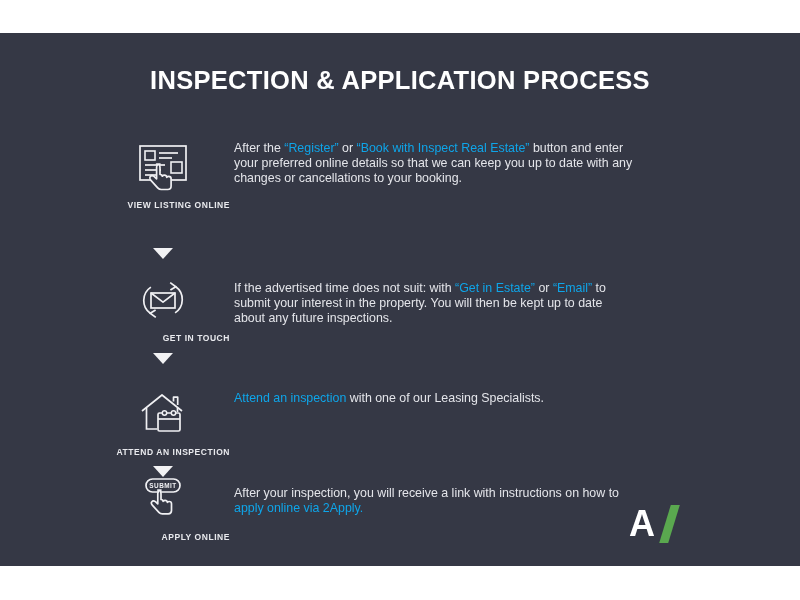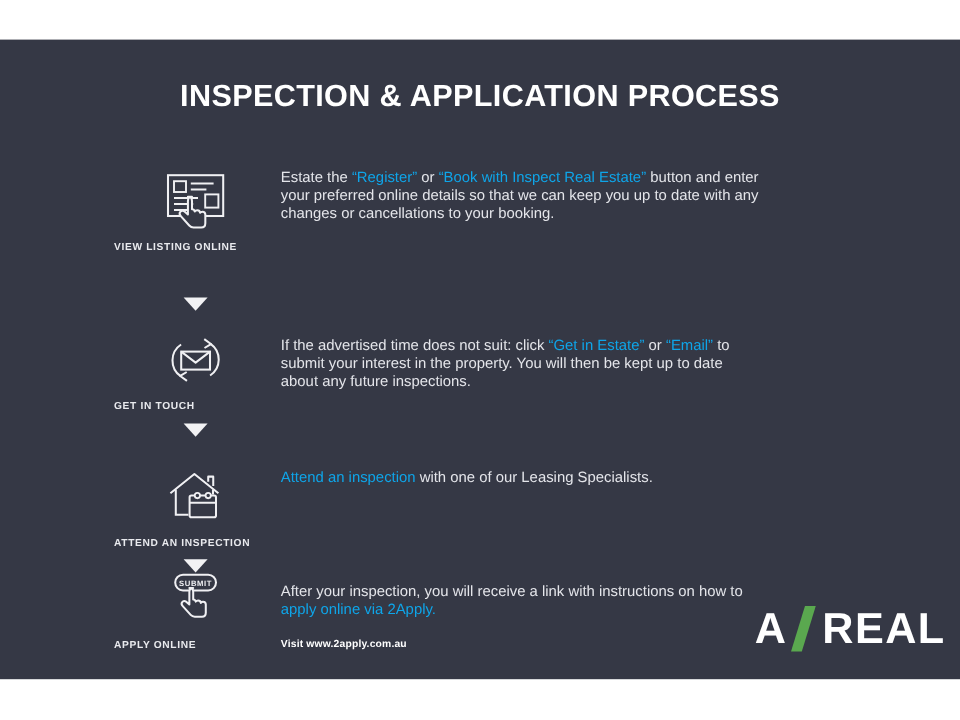--- a/index.html
+++ b/index.html
@@ -46,21 +46,21 @@
   .step {
     position: relative;
     width: 800px;
   }
 
   .step-left {
     position: absolute;
     left: 95px;
     top: 0;
     width: 135px;
-    text-align: left;
+    text-align: right;
   }
 
   .icon-box {
     height: 52px;
     display: flex;
     align-items: center;
     justify-content: center;
   }
 
   .step-label {
@@ -153,21 +153,21 @@
             <rect x="37" y="20" width="11" height="11" fill="none" stroke="#f0f0f3" stroke-width="1.6"></rect>
             <line x1="11" y1="23" x2="31" y2="23" stroke="#f0f0f3" stroke-width="1.7"></line>
             <line x1="11" y1="28" x2="27" y2="28" stroke="#f0f0f3" stroke-width="1.7"></line>
             <line x1="11" y1="33" x2="22" y2="33" stroke="#f0f0f3" stroke-width="1.7"></line>
             <path d="M26 22 q-3.4 0 -3.4 3.6 v11.2 l-2.6 -2.4 q-2.4 -1.7 -3.9 0.3 q-1.1 1.6 0.6 3.4 l7.0 7.8 q1.5 1.6 3.6 1.6 h6.4 q3.4 0 3.4 -3.5 v-7.2 q0 -2.4 -2.4 -2.4 q-1.3 0 -1.9 0.9 q-0.3 -2.1 -2.4 -2.1 q-1.5 0 -2.1 1.0 q-0.4 -1.9 -2.3 -1.9 v-6.7 q0 -3.6 -3.4 -3.6 z" fill="#353845" stroke="#f0f0f3" stroke-width="1.7" stroke-linejoin="round"></path>
           </svg>
         </div>
         <div class="step-label">VIEW LISTING ONLINE</div>
       </div>
       <div class="step-body">
-        <span>Estate the </span><span class="hl">“Register”</span><span> or </span><span class="hl">“Book with Inspect Real Estate”</span><span> button and enter your preferred online details so that we can keep you up to date with any changes or cancellations to your booking.</span>
+        <span>After the </span><span class="hl">“Register”</span><span> or </span><span class="hl">“Book with Inspect Real Estate”</span><span> button and enter your preferred online details so that we can keep you up to date with any changes or cancellations to your booking.</span>
       </div>
     </div>
 
     <div class="connector" style="top:107px">
       <span class="arrow-tri"></span>
     </div>
 
     <div class="step">
       <div class="step-left" style="top:133px">
         <div class="icon-box">
@@ -176,21 +176,21 @@
             <path d="M16.5 39.5 a16 16 0 0 1 0.4 -26.4" fill="none" stroke="#f0f0f3" stroke-width="1.7"></path>
             <path d="M36.2 8.6 l5.6 4.1 l-5.4 3.3" fill="none" stroke="#f0f0f3" stroke-width="1.7" stroke-linejoin="round"></path>
             <path d="M21.8 43.4 l-5.6 -4.1 l5.4 -3.3" fill="none" stroke="#f0f0f3" stroke-width="1.7" stroke-linejoin="round"></path>
             <rect x="17" y="19" width="24" height="15" fill="none" stroke="#f0f0f3" stroke-width="1.7"></rect>
             <path d="M17 19 l12 9.2 l12 -9.2" fill="none" stroke="#f0f0f3" stroke-width="1.7" stroke-linejoin="round"></path>
           </svg>
         </div>
         <div class="step-label">GET IN TOUCH</div>
       </div>
       <div class="step-body" style="top:140px">
-        <span>If the advertised time does not suit: click </span><span class="hl">“Get in Estate”</span><span> or </span><span class="hl">“Email”</span><span> to submit your interest in the property. You will then be kept up to date about any future inspections.</span>
+        <span>If the advertised time does not suit: with </span><span class="hl">“Get in Estate”</span><span> or </span><span class="hl">“Email”</span><span> to submit your interest in the property. You will then be kept up to date about any future inspections.</span>
       </div>
     </div>
 
     <div class="connector" style="top:212px">
       <span class="arrow-tri"></span>
     </div>
 
     <div class="step">
       <div class="step-left" style="top:247px">
         <div class="icon-box">
@@ -222,25 +222,23 @@
           <svg width="58" height="50" viewBox="0 0 58 50">
             <rect x="12" y="5" width="34" height="13" rx="6.5" fill="none" stroke="#f0f0f3" stroke-width="1.7"></rect>
             <text x="29" y="14" font-family="Liberation Sans, sans-serif" font-size="6.4" font-weight="bold" fill="#f0f0f3" text-anchor="middle" letter-spacing="0.5">SUBMIT</text>
             <path d="M27 16 q-3.2 0 -3.2 3.4 v10.4 l-2.4 -2.2 q-2.3 -1.6 -3.7 0.3 q-1.0 1.5 0.6 3.2 l6.6 7.3 q1.4 1.5 3.4 1.5 h6.0 q3.2 0 3.2 -3.3 v-6.8 q0 -2.3 -2.3 -2.3 q-1.2 0 -1.8 0.85 q-0.3 -2.0 -2.3 -2.0 q-1.4 0 -2.0 0.95 q-0.4 -1.8 -2.1 -1.8 v-6.1 q0 -3.4 -3.2 -3.4 z" fill="#353845" stroke="#f0f0f3" stroke-width="1.7" stroke-linejoin="round"></path>
           </svg>
         </div>
         <div class="step-label">APPLY ONLINE</div>
       </div>
       <div class="step-body" style="top:345px">
         <span>After your inspection, you will receive a link with instructions on how to </span><span class="hl">apply online via 2Apply.</span>
-        <div class="visit-line">Visit www.2apply.com.au</div>
       </div>
     </div>
 
   </div>
 
   <div class="logo">
     <span>A</span>
     <span class="logo-slash"></span>
-    <span>REAL</span>
   </div>
 
 </div>
 
 </body></html>

